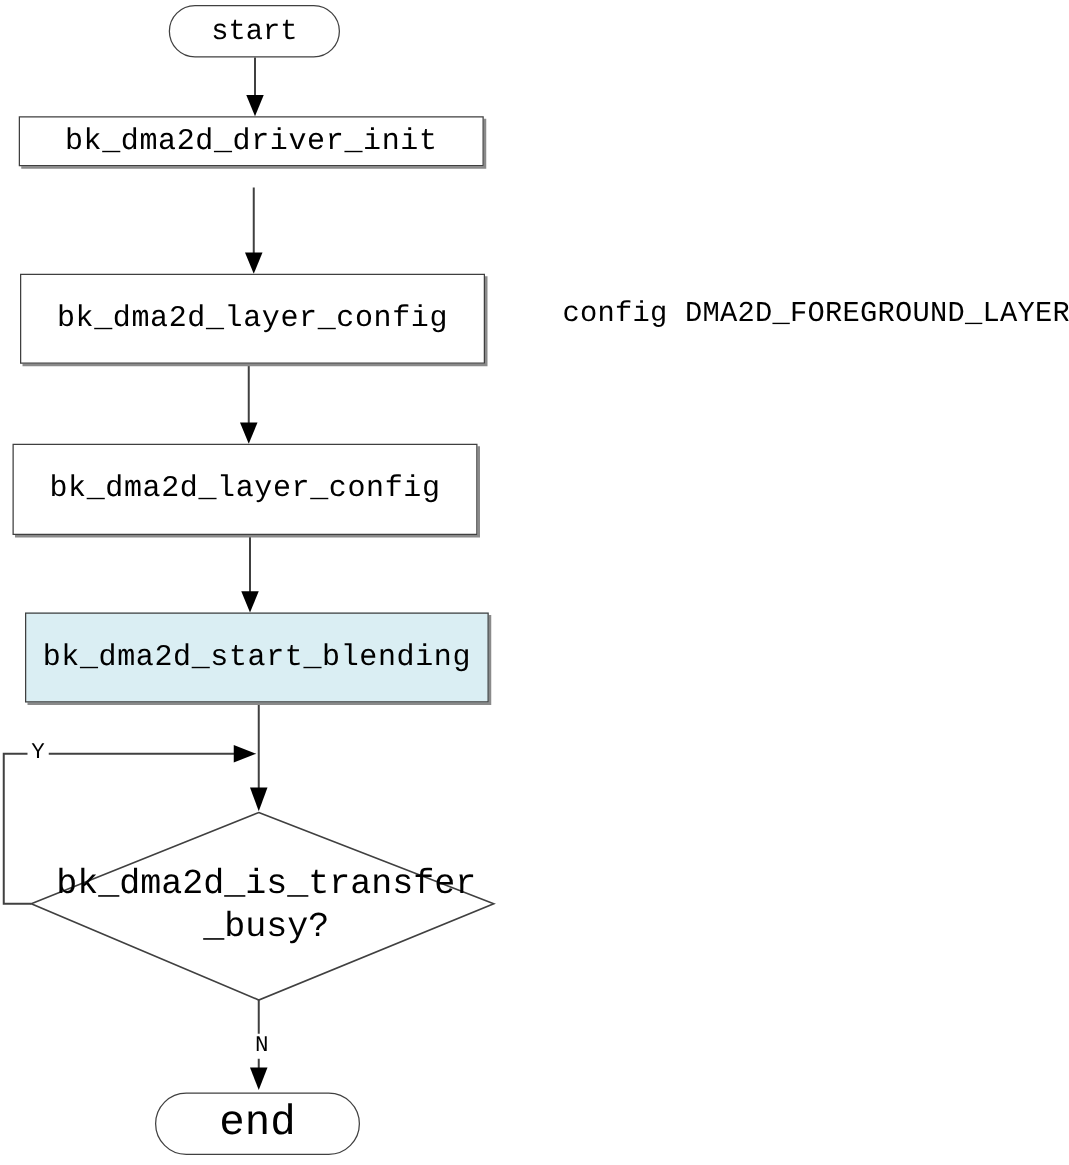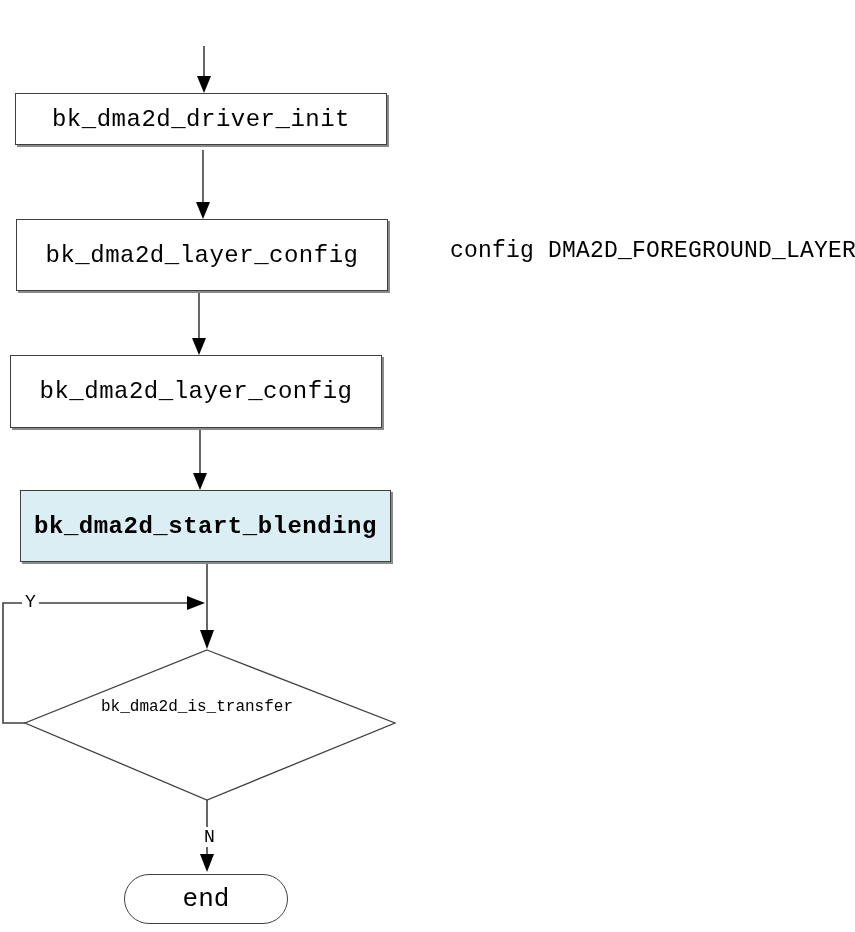--- a/index.html
+++ b/index.html
@@ -31,41 +31,41 @@
     border: 1.4px solid #404040;
     font-size: 23px;
   }
   .process {
     border: 1.6px solid #3f3f3f;
     box-shadow: 2px 2px 0 0 #8a8a8a;
     font-size: 24px;
     letter-spacing: 0.5px;
   }
   #node-start  { left: 135px; top: 4px;   width: 137px; height: 42px; border-radius: 21px; }
-  #node-end    { left: 124px; top: 874px; width: 164px; height: 50px; border-radius: 25px; font-size: 26px; }
-  #node-driver-init      { left: 15px; top: 93px;  width: 372px; height: 52px; }
+  #node-end    { left: 124px; top: 874px; width: 164px; height: 50px; border-radius: 25px; font-size: 34px; }
+  #node-driver-init      { left: 15px; top: 93px;  width: 372px; height: 40px; }
   #node-layer-config-fg  { left: 16px; top: 219px; width: 372px; height: 72px; }
   #node-layer-config-bg  { left: 10px; top: 355px; width: 372px; height: 73px; }
   #node-start-blending   { left: 20px; top: 490px; width: 371px; height: 72px; }
   .annotation {
     position: absolute;
     z-index: 2;
     font-size: 23px;
     white-space: nowrap;
     letter-spacing: 0.2px;
     margin-left: 30px;
   }
   #annotation-fg { left: 420px; top: 238px; }
   #annotation-bg { left: 417px; top: 374px; }
   #decision-label {
     position: absolute;
     z-index: 2;
-    left: 15px; top: 690px; width: 364px;
+    left: 31px; top: 690px; width: 364px;
     text-align: center;
-    font-size: 16px;
+    font-size: 28px;
     line-height: 35px;
   }
   .edge-label {
     position: absolute;
     z-index: 3;
     font-size: 18px;
     background: #ffffff;
     padding: 0 3px;
     line-height: 20px;
   }
@@ -96,34 +96,36 @@
 
     <polyline points="25,723 3,723 3,603 188,603" fill="none" stroke="#404040" stroke-width="1.6"></polyline>
     <polygon points="187,596 187,610 205,603" fill="#000000"></polygon>
 
     <polygon points="207,650 395,723 207,800 25,723" fill="#ffffff" stroke="#404040" stroke-width="1.3"></polygon>
 
     <line x1="207" y1="800" x2="207" y2="856" stroke="#404040" stroke-width="1.6"></line>
     <polygon points="200,854 214,854 207,872" fill="#000000"></polygon>
   </svg>
 
+  <div class="node terminator" id="node-start">start</div>
 
   <div class="node process" id="node-driver-init">bk_dma2d_driver_init</div>
 
   <div class="node process" id="node-layer-config-fg">bk_dma2d_layer_config</div>
 
   <div class="annotation" id="annotation-fg">config DMA2D_FOREGROUND_LAYER</div>
 
   <div class="node process" id="node-layer-config-bg">bk_dma2d_layer_config</div>
 
 
-  <div class="node process" id="node-start-blending" style="background:#daeef3;font-weight:bold;">bk_dma2d_start_blending</div>
+  <div class="node process" id="node-start-blending" style="background:#daeef3;">bk_dma2d_start_blending</div>
 
   <div id="decision-label">
     <div>bk_dma2d_is_transfer</div>
+    <div>_busy?</div>
   </div>
 
   <div class="edge-label" id="label-yes">Y</div>
 
   <div class="edge-label" id="label-no">N</div>
 
   <div class="node terminator" id="node-end">end</div>
 
 </div>
 

